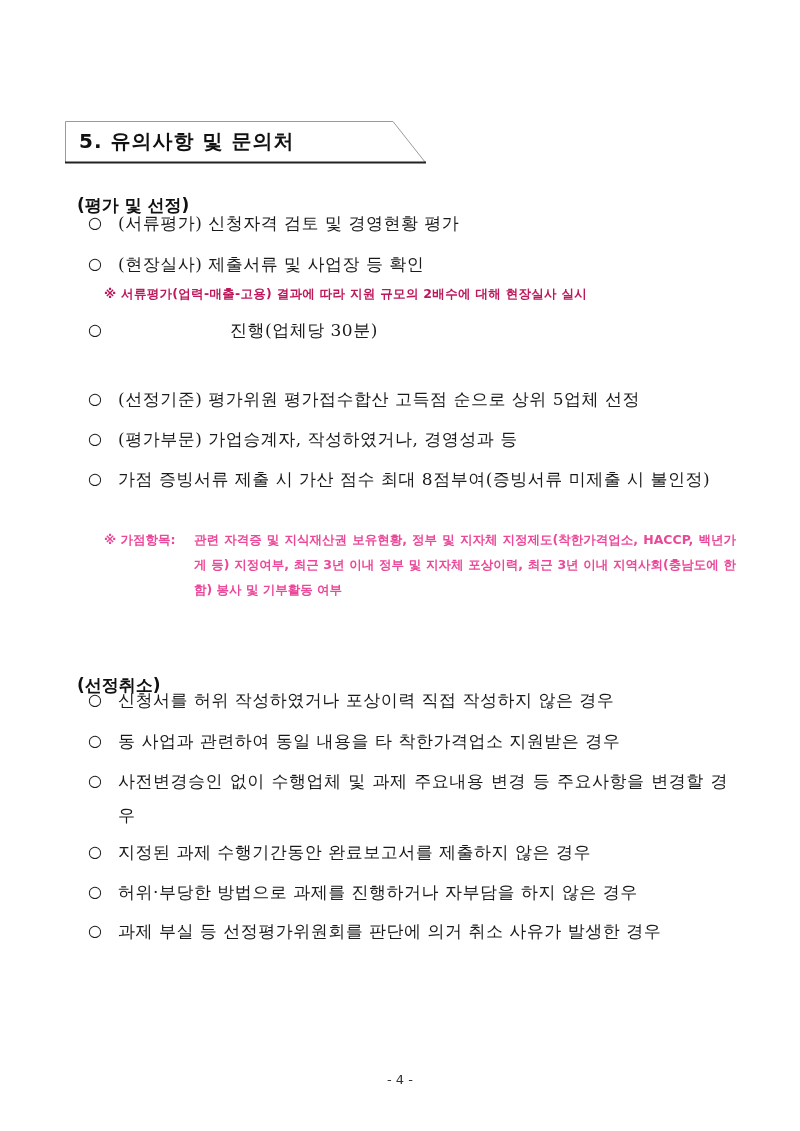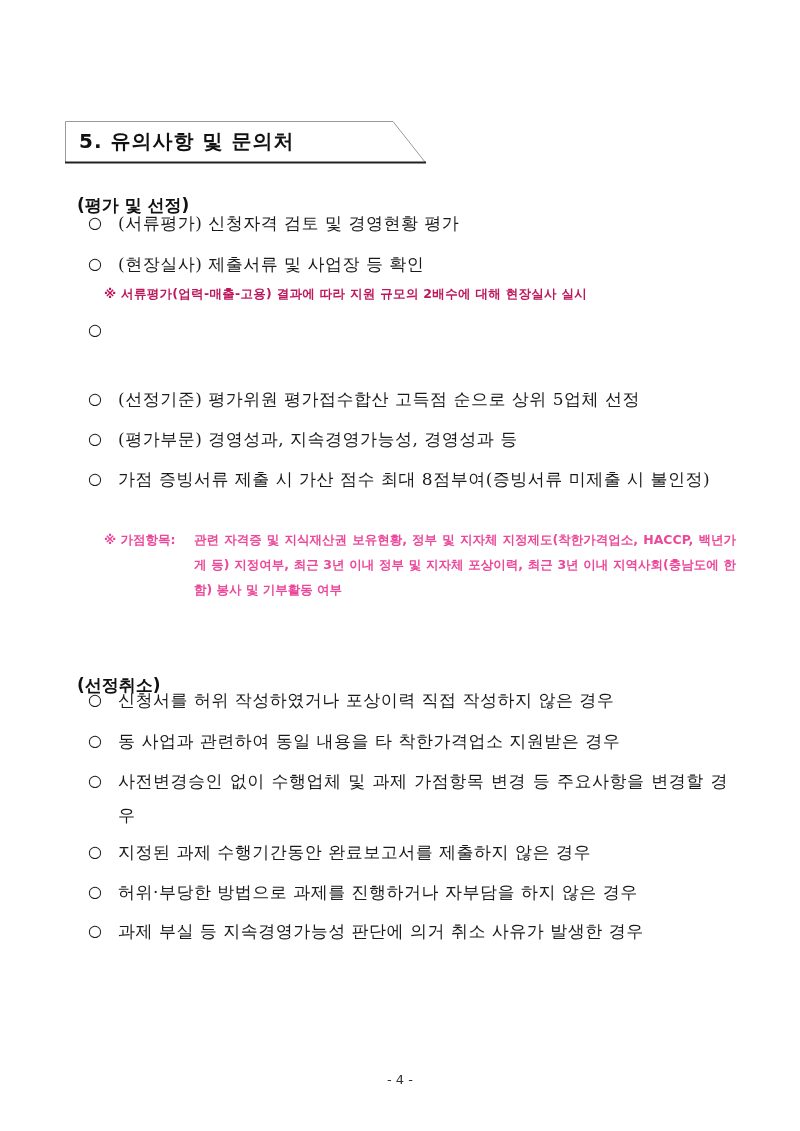--- a/index.html
+++ b/index.html
@@ -41,28 +41,29 @@
   <span class="text">(서류평가) 신청자격 검토 및 경영현황 평가</span>
 </div>
 <div class="item" style="top:247px;">
   <span class="bullet">○</span>
   <span class="text">(현장실사) 제출서류 및 사업장 등 확인</span>
 </div>
 <div class="note" style="left:104px; top:283px;">※ 서류평가(업력-매출-고용) 결과에 따라 지원 규모의 2배수에 대해 현장실사 실시</div>
 
 <div class="item" style="top:313px;">
   <span class="bullet">○</span>
+  <span class="text" style="padding-left:142px;">진행(업체당 30분)</span>
 </div>
 <div class="item" style="top:382px;">
   <span class="bullet">○</span>
   <span class="text">(선정기준) 평가위원 평가접수합산 고득점 순으로 상위 5업체 선정</span>
 </div>
 <div class="item" style="top:422px;">
   <span class="bullet">○</span>
-  <span class="text">(평가부문) 경영성과, 지속경영가능성, 경영성과 등</span>
+  <span class="text">(평가부문) 가업승계자, 작성하였거나, 경영성과 등</span>
 </div>
 <div class="item" style="top:462px;">
   <span class="bullet">○</span>
   <span class="text">가점 증빙서류 제출 시 가산 점수 최대 8점부여(증빙서류 미제출 시 불인정)</span>
 </div>
 
 <div class="note-multi" style="top:527px;">
   <span class="label">※ 가점항목:</span>
   <span class="body">관련 자격증 및 지식재산권 보유현황, 정부 및 지자체 지정제도(착한가격업소, HACCP, 백년가게 등) 지정여부, 최근 3년 이내 정부 및 지자체 포상이력, 최근 3년 이내 지역사회(충남도에 한함) 봉사 및 기부활동 여부</span>
 </div>
@@ -72,28 +73,28 @@
 <div class="item" style="top:683px;">
   <span class="bullet">○</span>
   <span class="text">신청서를 허위 작성하였거나 포상이력 직접 작성하지 않은 경우</span>
 </div>
 <div class="item" style="top:724px;">
   <span class="bullet">○</span>
   <span class="text">동 사업과 관련하여 동일 내용을 타 착한가격업소 지원받은 경우</span>
 </div>
 <div class="item" style="top:764px;">
   <span class="bullet">○</span>
-  <span class="text">사전변경승인 없이 수행업체 및 과제 가점항목 변경 등 주요사항을 변경할 경우</span>
+  <span class="text">사전변경승인 없이 수행업체 및 과제 주요내용 변경 등 주요사항을 변경할 경우</span>
 </div>
 <div class="item" style="top:835px;">
   <span class="bullet">○</span>
   <span class="text">지정된 과제 수행기간동안 완료보고서를 제출하지 않은 경우</span>
 </div>
 <div class="item" style="top:875px;">
   <span class="bullet">○</span>
   <span class="text">허위·부당한 방법으로 과제를 진행하거나 자부담을 하지 않은 경우</span>
 </div>
 <div class="item" style="top:914px;">
   <span class="bullet">○</span>
-  <span class="text">과제 부실 등 지속경영가능성 판단에 의거 취소 사유가 발생한 경우</span>
+  <span class="text">과제 부실 등 선정평가위원회를 판단에 의거 취소 사유가 발생한 경우</span>
 </div>
 
 <div class="page-num">- 4 -</div>
 
 </body></html>

